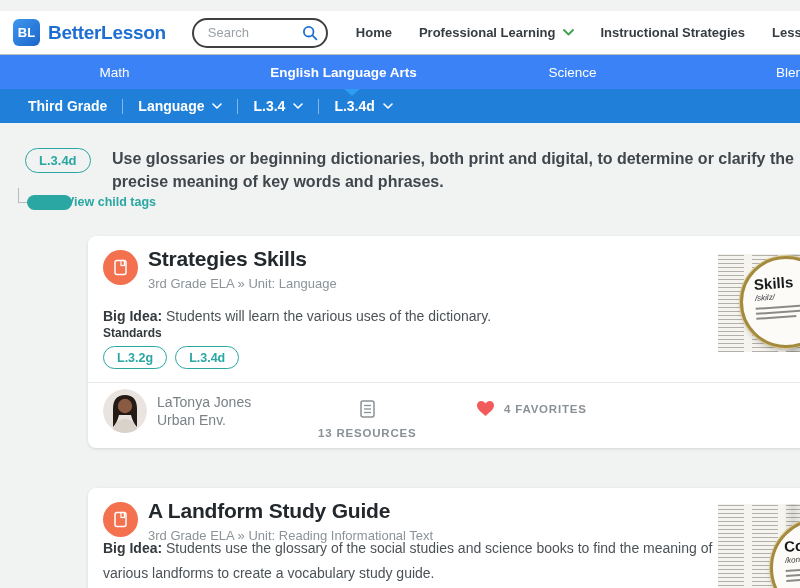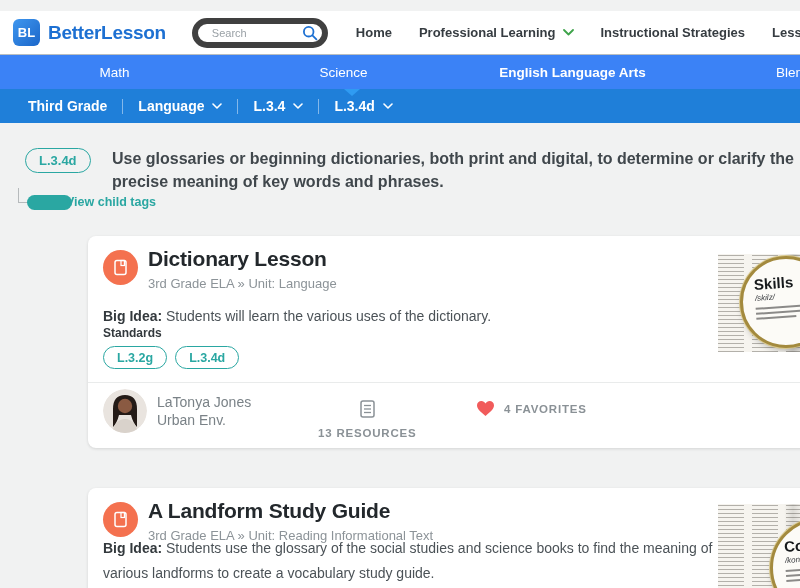--- a/index.html
+++ b/index.html
@@ -8,22 +8,22 @@
   .stage { position:relative; width:800px; height:588px; overflow:hidden; background:#f1f2f2;margin-top:11px; }
 
   
   .topbar { position:absolute; left:0; top:0; width:800px; height:44px; background:#fff;
             border-bottom:1px solid #b9bec0; display:flex; align-items:center; padding-left:13px; z-index:5; }
   .logo { display:flex; align-items:center; gap:8px; cursor:pointer; }
   .logo-mark { width:27px; height:27px; border-radius:6px; background:linear-gradient(135deg,#3f97ef,#1b66c9);
                color:#fff; font-weight:700; font-size:13px; display:flex; align-items:center; justify-content:center; }
   .logo-name { font-size:19px; font-weight:800; color:#1d70d2; letter-spacing:-0.3px; }
   .search { position:relative; margin-left:26px; width:136px; }
-  .search input { width:136px; height:30px; border:6px solid #404040; border-radius:15px; outline:none;
-                  padding:0 30px 0 14px; font-size:11px; color:#3a4045; font-family:"Liberation Sans",sans-serif; }
+  .search input { width:136px; height:30px; border:2px solid #404040; border-radius:15px; outline:none;
+                  padding:0 30px 0 14px; font-size:13px; color:#3a4045; font-family:"Liberation Sans",sans-serif; }
   .search input::placeholder { color:#9aa1a6; }
   .search svg { position:absolute; right:10px; top:7px; }
   .mainnav { display:flex; align-items:center; margin-left:28px; gap:27px; }
   .mainnav a { font-size:13px; font-weight:700; color:#363c41; text-decoration:none; display:flex; align-items:center; gap:7px; white-space:nowrap; }
 
   
   .tabbar { position:absolute; left:0; top:44px; width:800px; height:34px; background:#3b82f6; overflow:hidden; }
   .tabbar-inner { width:915px; height:34px; display:flex; }
   .tab { flex:0 0 229px; display:flex; align-items:center; justify-content:center; color:#fff;
          font-size:13.5px; font-weight:400; cursor:pointer; }
@@ -128,22 +128,22 @@
         </a>
       <a href="#">
           <span>Lesson Plans</span>
         </a>
     </nav>
   </header>
 
   <div class="tabbar">
     <div class="tabbar-inner">
       <div class="tab">Math</div>
+      <div class="tab active">English Language Arts</div>
       <div class="tab">Science</div>
-      <div class="tab active">English Language Arts</div>
       <div class="tab tab-cut">Blend</div>
     </div>
   </div>
   <div class="tab-pointer"></div>
 
   <div class="crumbbar">
     <div class="crumb">
       <span>Third Grade</span>
     </div>
     <div class="crumb-sep"></div>
@@ -175,21 +175,21 @@
   <div class="child-toggle"></div>
   <div class="toggle-label">View child tags</div>
 
   <div class="card card1">
     <div class="lesson-icon">
       <svg width="19" height="19" viewBox="0 0 19 19">
         <rect x="4" y="2.5" width="11" height="14" rx="2" fill="none" stroke="#fff" stroke-width="1.5"></rect>
         <rect x="10" y="2.5" width="3.4" height="5" fill="none" stroke="#fff" stroke-width="1.2"></rect>
       </svg>
     </div>
-    <div class="card-title">Dictionary Lesson</div>
+    <div class="card-title">Strategies Skills</div>
     <div class="card-sub">3rd Grade ELA » Unit: Language</div>
     <div class="big-idea">
       <b>Big Idea:</b>
       <span>Students will learn the various uses of the dictionary.</span>
     </div>
     <div class="standards-label">Standards</div>
     <div class="badge-row">
       <div class="std-pill">L.3.2g</div>
       <div class="std-pill">L.3.4d</div>
     </div>

